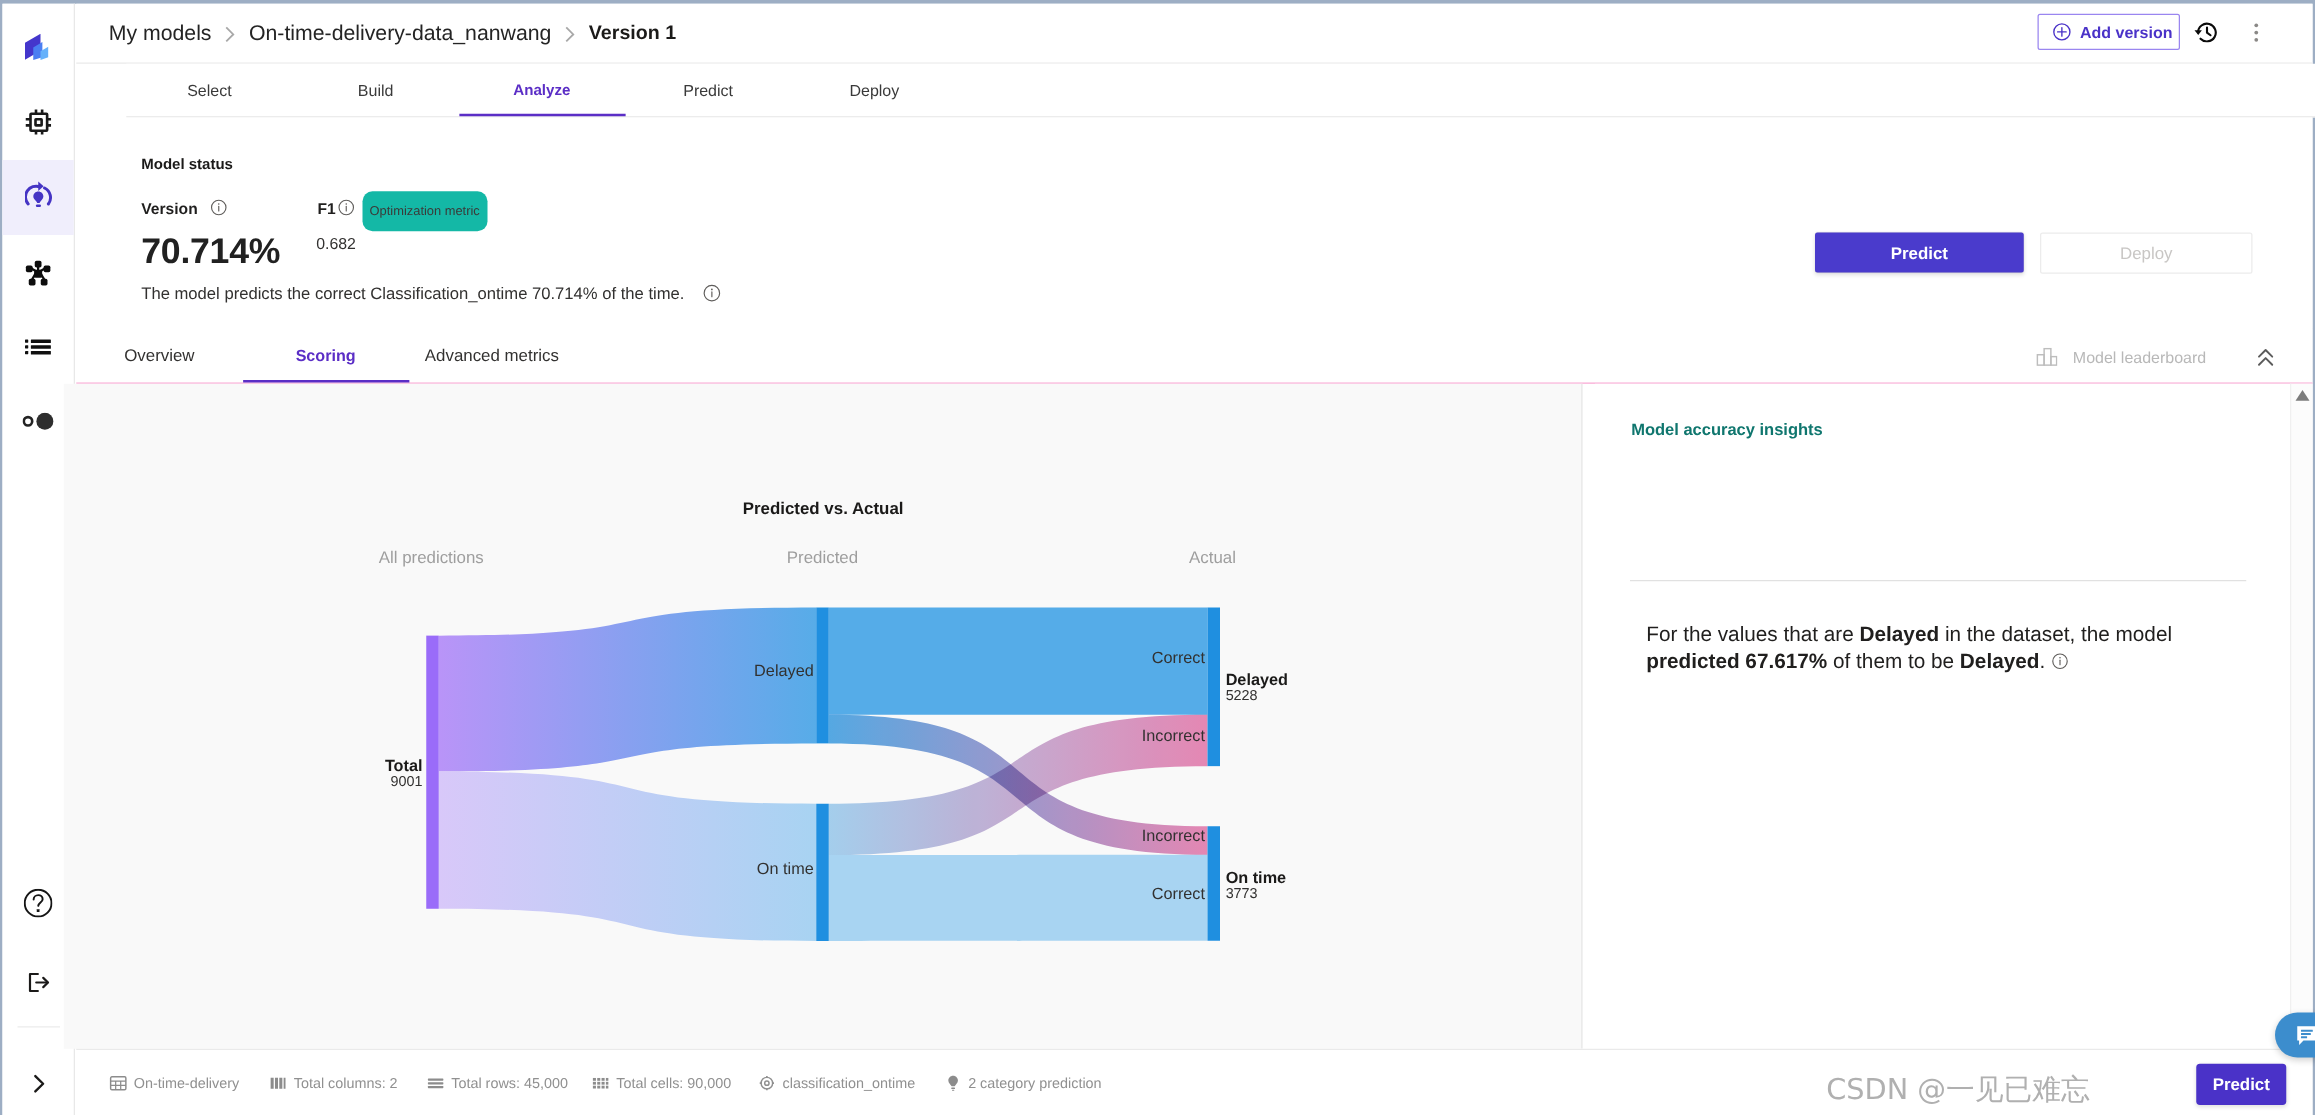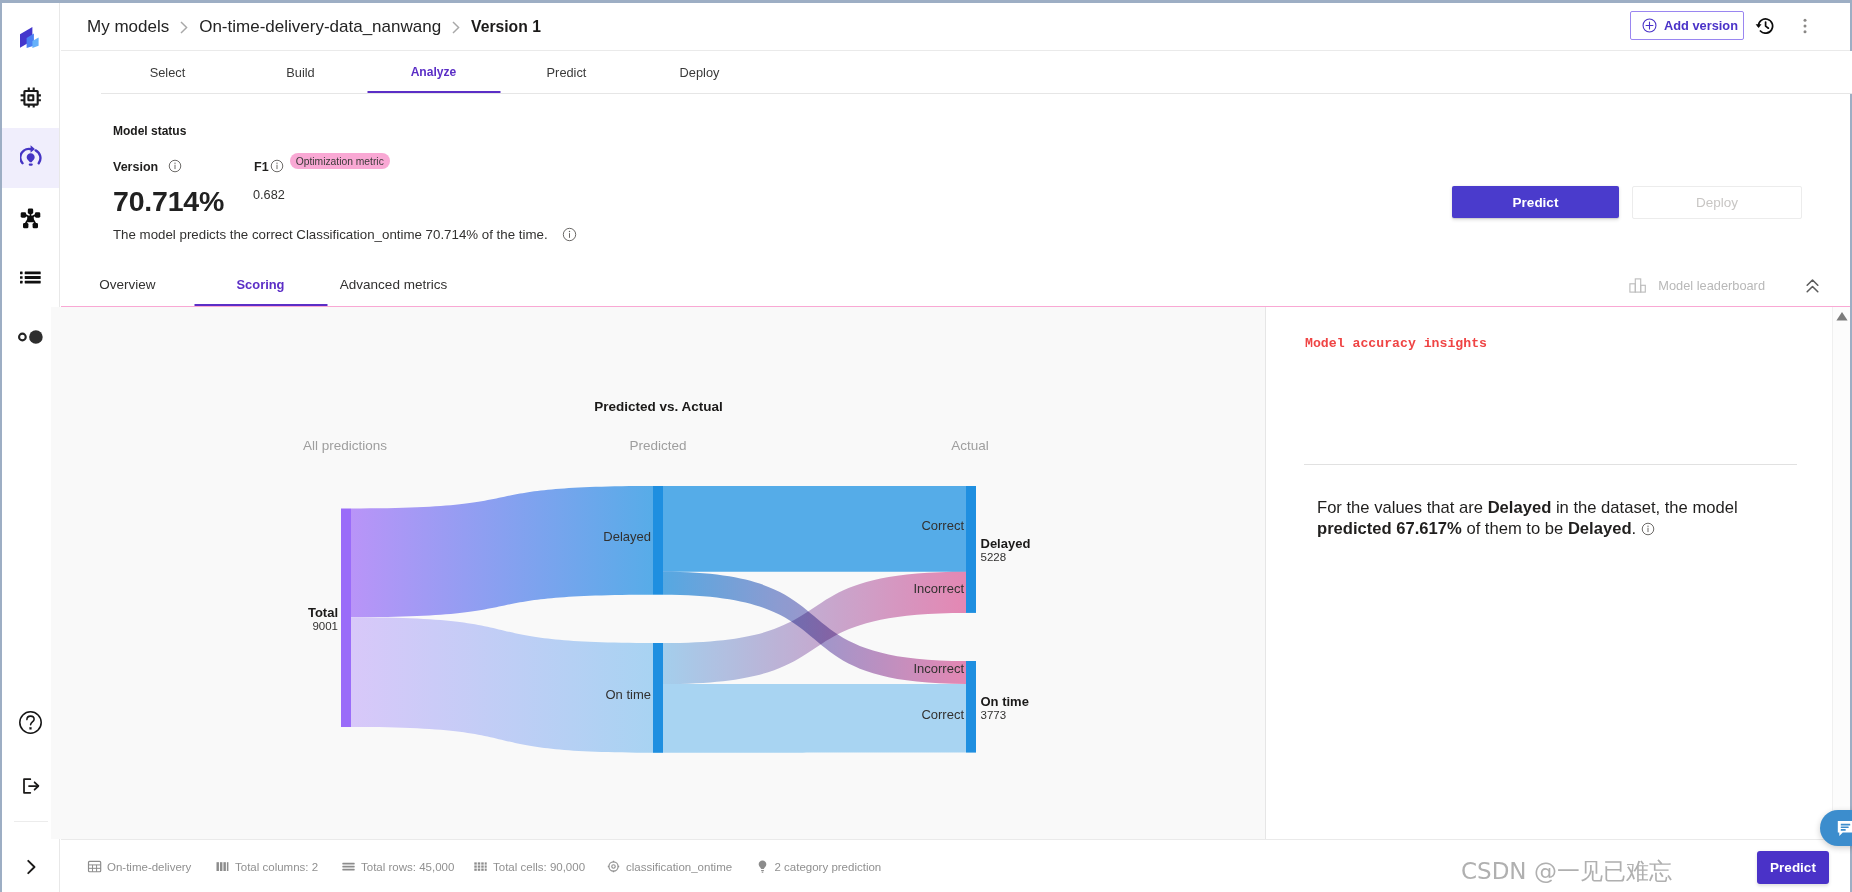--- a/index.html
+++ b/index.html
@@ -42,22 +42,22 @@
         .tab.active{color:#5b2ec6;font-weight:bold;font-size:12.1px;}
   .tab.active::after{content:"";position:absolute;left:50%;transform:translateX(-50%);
        bottom:0;width:133px;height:2.5px;background:#5b2ec6;}
 
   
   .status{position:absolute;left:61px;top:94px;width:1789px;height:169px;background:#fff;}
     .st-title{position:absolute;left:52px;top:30px;font-size:12px;font-weight:600;color:#1b1a19;}
     .st-acc-label{position:absolute;left:52px;top:66px;font-size:12.5px;font-weight:600;color:#201f1e;}
     .st-acc-val{position:absolute;left:52px;top:91px;font-size:28.5px;font-weight:bold;color:#212121;letter-spacing:-.2px;}
     .st-f1-label{position:absolute;left:193px;top:66px;font-size:12.5px;font-weight:600;color:#201f1e;}
-    .st-f1-badge{position:absolute;left:229px;top:59px;height:16px;padding:0 6px;border-radius:8px;
-               background:#f9a8d4;color:#3b3a39;font-size:10.3px;display:flex;align-items:center;
+    .st-f1-badge{position:absolute;left:229px;top:59px;height:32px;padding:0 6px;border-radius:8px;
+               background:#14b8a6;color:#3b3a39;font-size:10.3px;display:flex;align-items:center;
                justify-content:center;width:99.5px;box-sizing:border-box;white-space:nowrap;}
     .st-f1-val{position:absolute;left:192px;top:94px;font-size:12.7px;color:#323130;}
       .st-desc{position:absolute;left:52px;top:133px;font-size:13.3px;color:#323130;display:flex;align-items:center;gap:14px;}
     .btn-predict{position:absolute;left:1391px;top:92px;width:167px;height:32px;background:#4a3bcc;
                color:#fff;font-size:13.5px;font-weight:bold;display:flex;align-items:center;
                justify-content:center;border-radius:2px;cursor:pointer;
                box-shadow:0 1.6px 3.6px rgba(0,0,0,.13),0 .3px .9px rgba(0,0,0,.1);}
   .btn-deploy{position:absolute;left:1571px;top:92px;width:170px;height:33px;background:#fff;
               color:#c8c6c4;font-size:13.5px;display:flex;align-items:center;justify-content:center;
               border:1px solid #ececec;border-radius:2px;box-sizing:border-box;cursor:default;}
@@ -71,21 +71,21 @@
   .subtab.active::after{content:"";position:absolute;left:50%;transform:translateX(-50%);
           bottom:0;width:133px;height:2.5px;background:#5b2ec6;}
   .leaderboard{position:absolute;right:85px;top:15px;display:flex;align-items:center;gap:12px;
                font-size:12.8px;color:#b8b8b8;cursor:pointer;}
   .collapse-btn{position:absolute;right:31px;top:16px;cursor:pointer;}
 
   
   .chartpane{position:absolute;left:51px;top:307px;width:1215px;height:532px;background:#f9f9f9;
              border-right:1px solid #e6e6e6;box-sizing:border-box;}
   .insightpane{position:absolute;left:1276px;top:307px;width:574px;height:532px;background:#fff;}
-    .ins-title{position:absolute;left:29px;top:29px;font-size:13.2px;font-weight:bold;color:#ef4444;font-family:Liberation Mono, monospace;}
+    .ins-title{position:absolute;left:29px;top:29px;font-size:13.2px;font-weight:bold;color:#0f766e;}
   .ins-card{position:absolute;left:41px;width:448px;font-size:16.6px;color:#201f1e;line-height:21.3px;}
     .ins-div{position:absolute;left:28px;width:493px;height:1px;background:#e1e1e1;}
   .ins-card b{font-weight:bold;}
     .scroll-track{position:absolute;right:0;top:0;width:18px;height:532px;background:#fcfcfc;
                 border-left:1px solid #f0f0f0;box-sizing:border-box;}
 
   
   .statusbar{position:absolute;left:61px;top:839px;width:1789px;height:53px;background:#fff;
              border-top:1px solid #eaeaea;box-sizing:border-box;}
     .sb-item{position:absolute;top:19px;display:flex;align-items:center;gap:5px;

